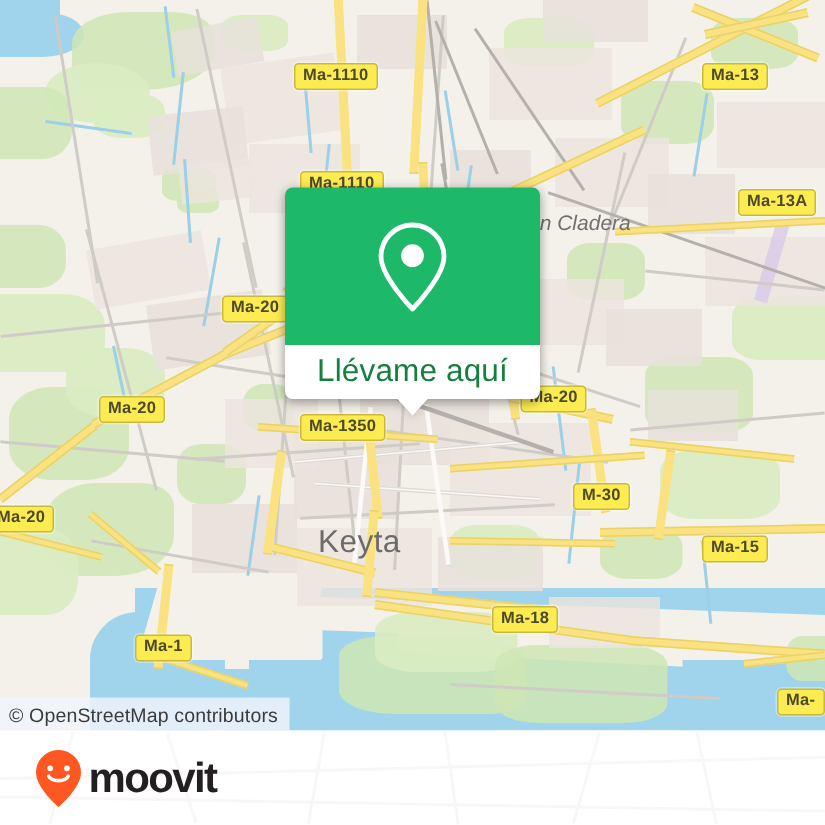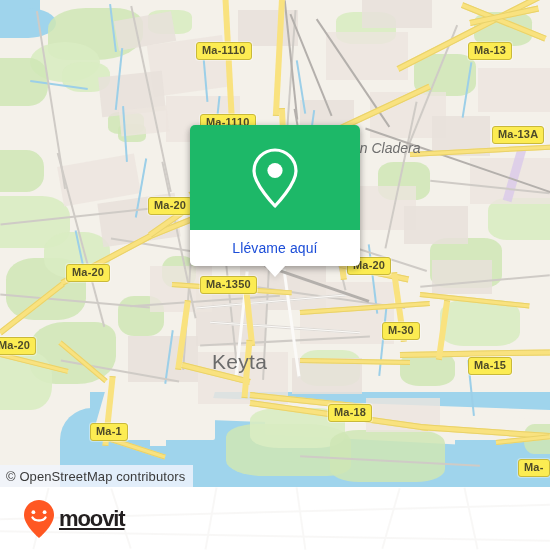--- a/index.html
+++ b/index.html
@@ -51,21 +51,21 @@
     filter:drop-shadow(0 2px 3px rgba(0,0,0,.12));
   }
   .card-top{
     background:#1db868;height:105px;border-radius:5px 5px 0 0;
     display:flex;align-items:center;justify-content:center;
   }
   .card-bottom{
     background:#ffffff;height:36px;border-radius:0 0 5px 5px;
     display:flex;align-items:center;justify-content:center;position:relative;
   }
-  .card-label{font-size:14px;color:#1d4ed8;letter-spacing:.1px;}
+  .card-label{font-size:21px;color:#15803d;letter-spacing:.1px;}
   .card-beak{
     position:absolute;left:50%;bottom:-11px;margin-left:-11px;
     width:0;height:0;border-left:11px solid transparent;border-right:11px solid transparent;
     border-top:12px solid #ffffff;
   }
 
   
   .attrib{
     position:absolute;left:0;top:465px;height:22px;
     background:rgba(240,244,252,.82);
@@ -76,21 +76,21 @@
   
   .footer{
     position:absolute;left:0;top:487px;width:550px;height:63px;background:#ffffff;
     display:flex;align-items:center;justify-content:space-between;
     padding:0 18px 0 22px;box-sizing:border-box;overflow:hidden;
   }
   .footer-ghost{position:absolute;left:0;top:0;width:550px;height:63px;opacity:.35;}
   .gline{position:absolute;background:#eceae7;}
   .footer-title{font-size:17px;color:#2b2b2b;position:relative;z-index:2;letter-spacing:.1px;}
   .brand{display:flex;align-items:center;gap:3px;position:relative;z-index:2;}
-  .brand-word{font-size:22px;font-weight:700;color:#231f20;letter-spacing:-1.1px;line-height:30px;text-decoration:underline;}
+  .brand-word{font-size:28px;font-weight:700;color:#231f20;letter-spacing:-1.1px;line-height:30px;}
 </style>
 </head>
 <body>
 
 <div id="app">
 
   <div class="map">
     <div class="map-canvas">
 
       <div class="patch sand" style="left:0;top:0;width:550px;height:487px;"></div>

